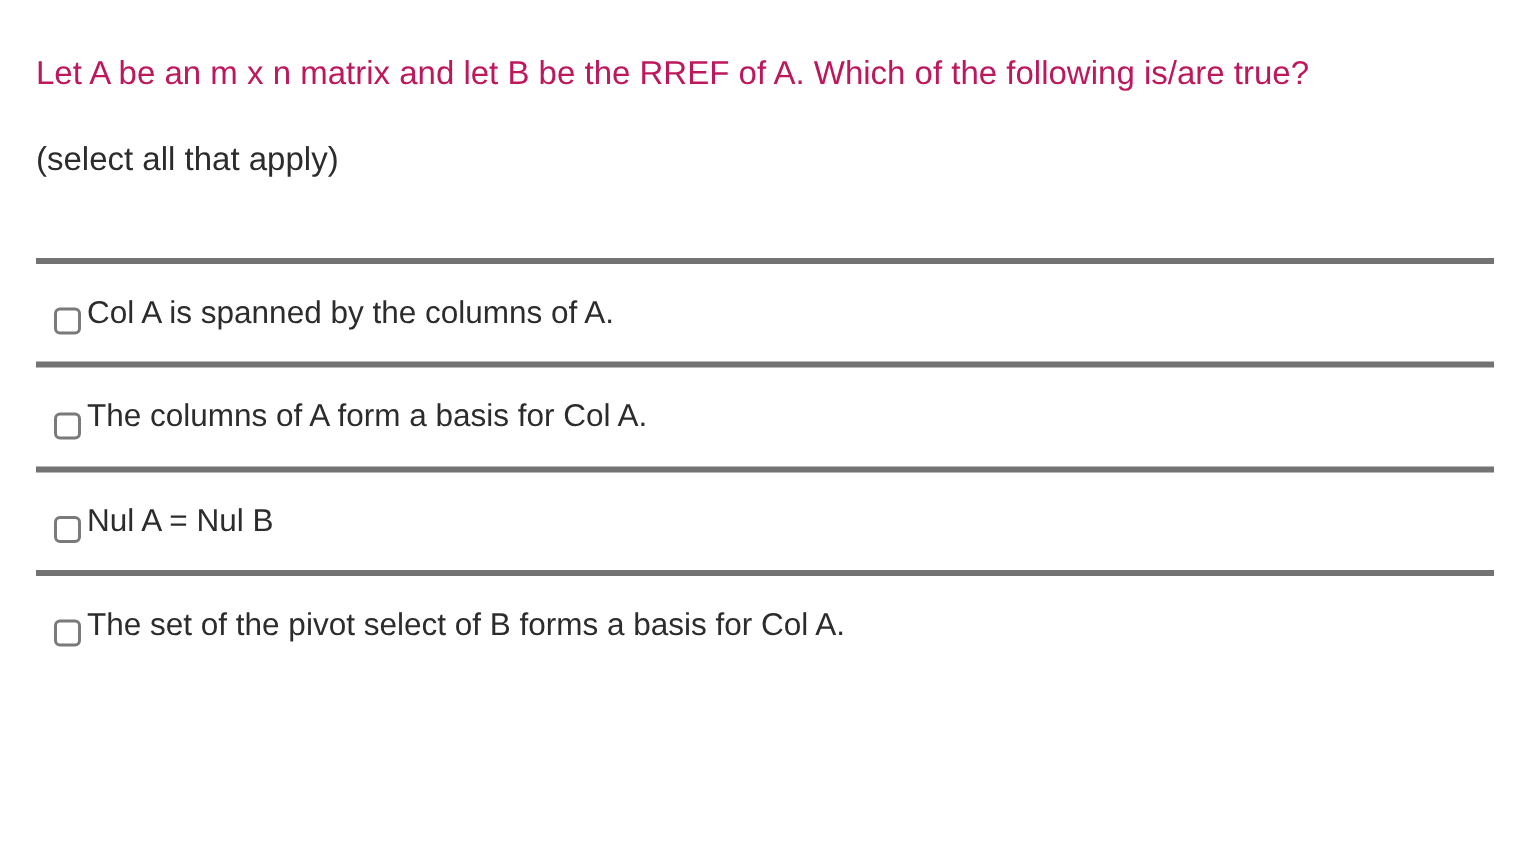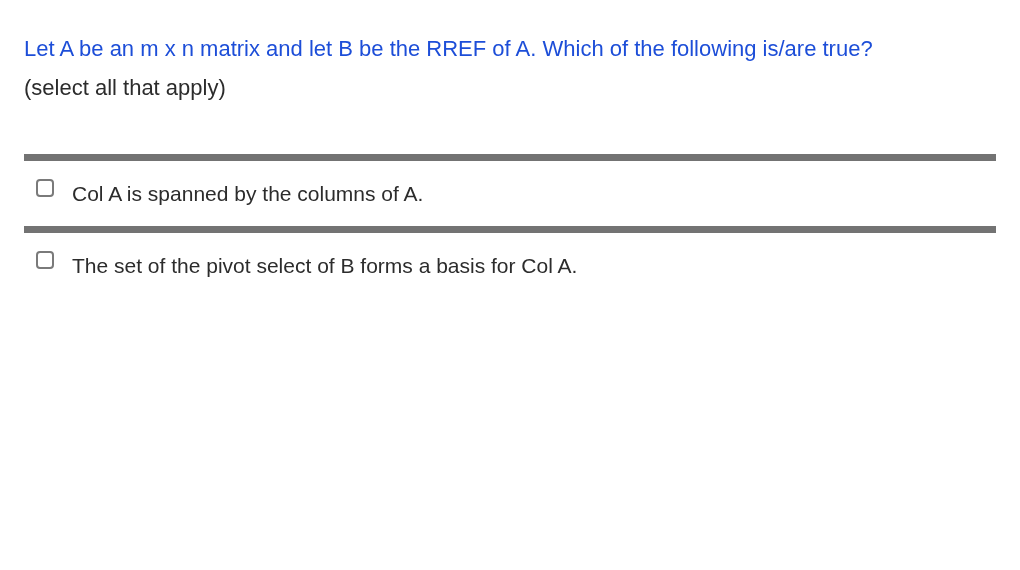--- a/index.html
+++ b/index.html
@@ -12,38 +12,39 @@
       background: #ffffff;
       width: 1020px;
       height: 570px;
       color: #333333;
       padding: 28px 24px 0 24px;
     }
     .question-stem {
       font-size: 22px;
       line-height: 1.95;
       font-weight: 400;
-      color: #1d4ed8;
+      color: #be185d;
     }
     .question-instruction {
       font-size: 22px;
       line-height: 1.5;
       font-weight: 400;
+      margin-top: 18px;
       margin-bottom: 50px;
       color: #2c2c2c;
     }
     .option-list {
       list-style: none;
     }
     .option-item {
       display: flex;
-      align-items: flex-start;
-      border-top: 7px solid #737373;
+      align-items: flex-end;
+      border-top: 4px solid #737373;
       padding: 18px 4px 18px 12px;
-      gap: 18px;
+      gap: 4px;
       min-height: 67px;
     }
     .option-checkbox {
       width: 18px;
       height: 18px;
       border: 2px solid #7a7a7a;
       border-radius: 4px;
       background: #ffffff;
       cursor: pointer;
       flex-shrink: 0;
@@ -63,15 +64,23 @@
 <div class="question-stem">Let A be an m x n matrix and let B be the RREF of A.  Which of the following is/are true?</div>
 <div class="question-instruction">(select all that apply)</div>
 
 <ul class="option-list">
   <li class="option-item">
     <input type="checkbox" class="option-checkbox" style="">
     <span class="option-label">Col A is spanned by the columns of A.</span>
   </li>
   <li class="option-item">
     <input type="checkbox" class="option-checkbox" style="">
+    <span class="option-label">The columns of A form a basis for Col A.</span>
+  </li>
+  <li class="option-item">
+    <input type="checkbox" class="option-checkbox" style="">
+    <span class="option-label">Nul A = Nul B</span>
+  </li>
+  <li class="option-item">
+    <input type="checkbox" class="option-checkbox" style="">
     <span class="option-label">The set of the pivot select of B forms a basis for Col A.</span>
   </li>
 </ul>
 
 </body></html>

